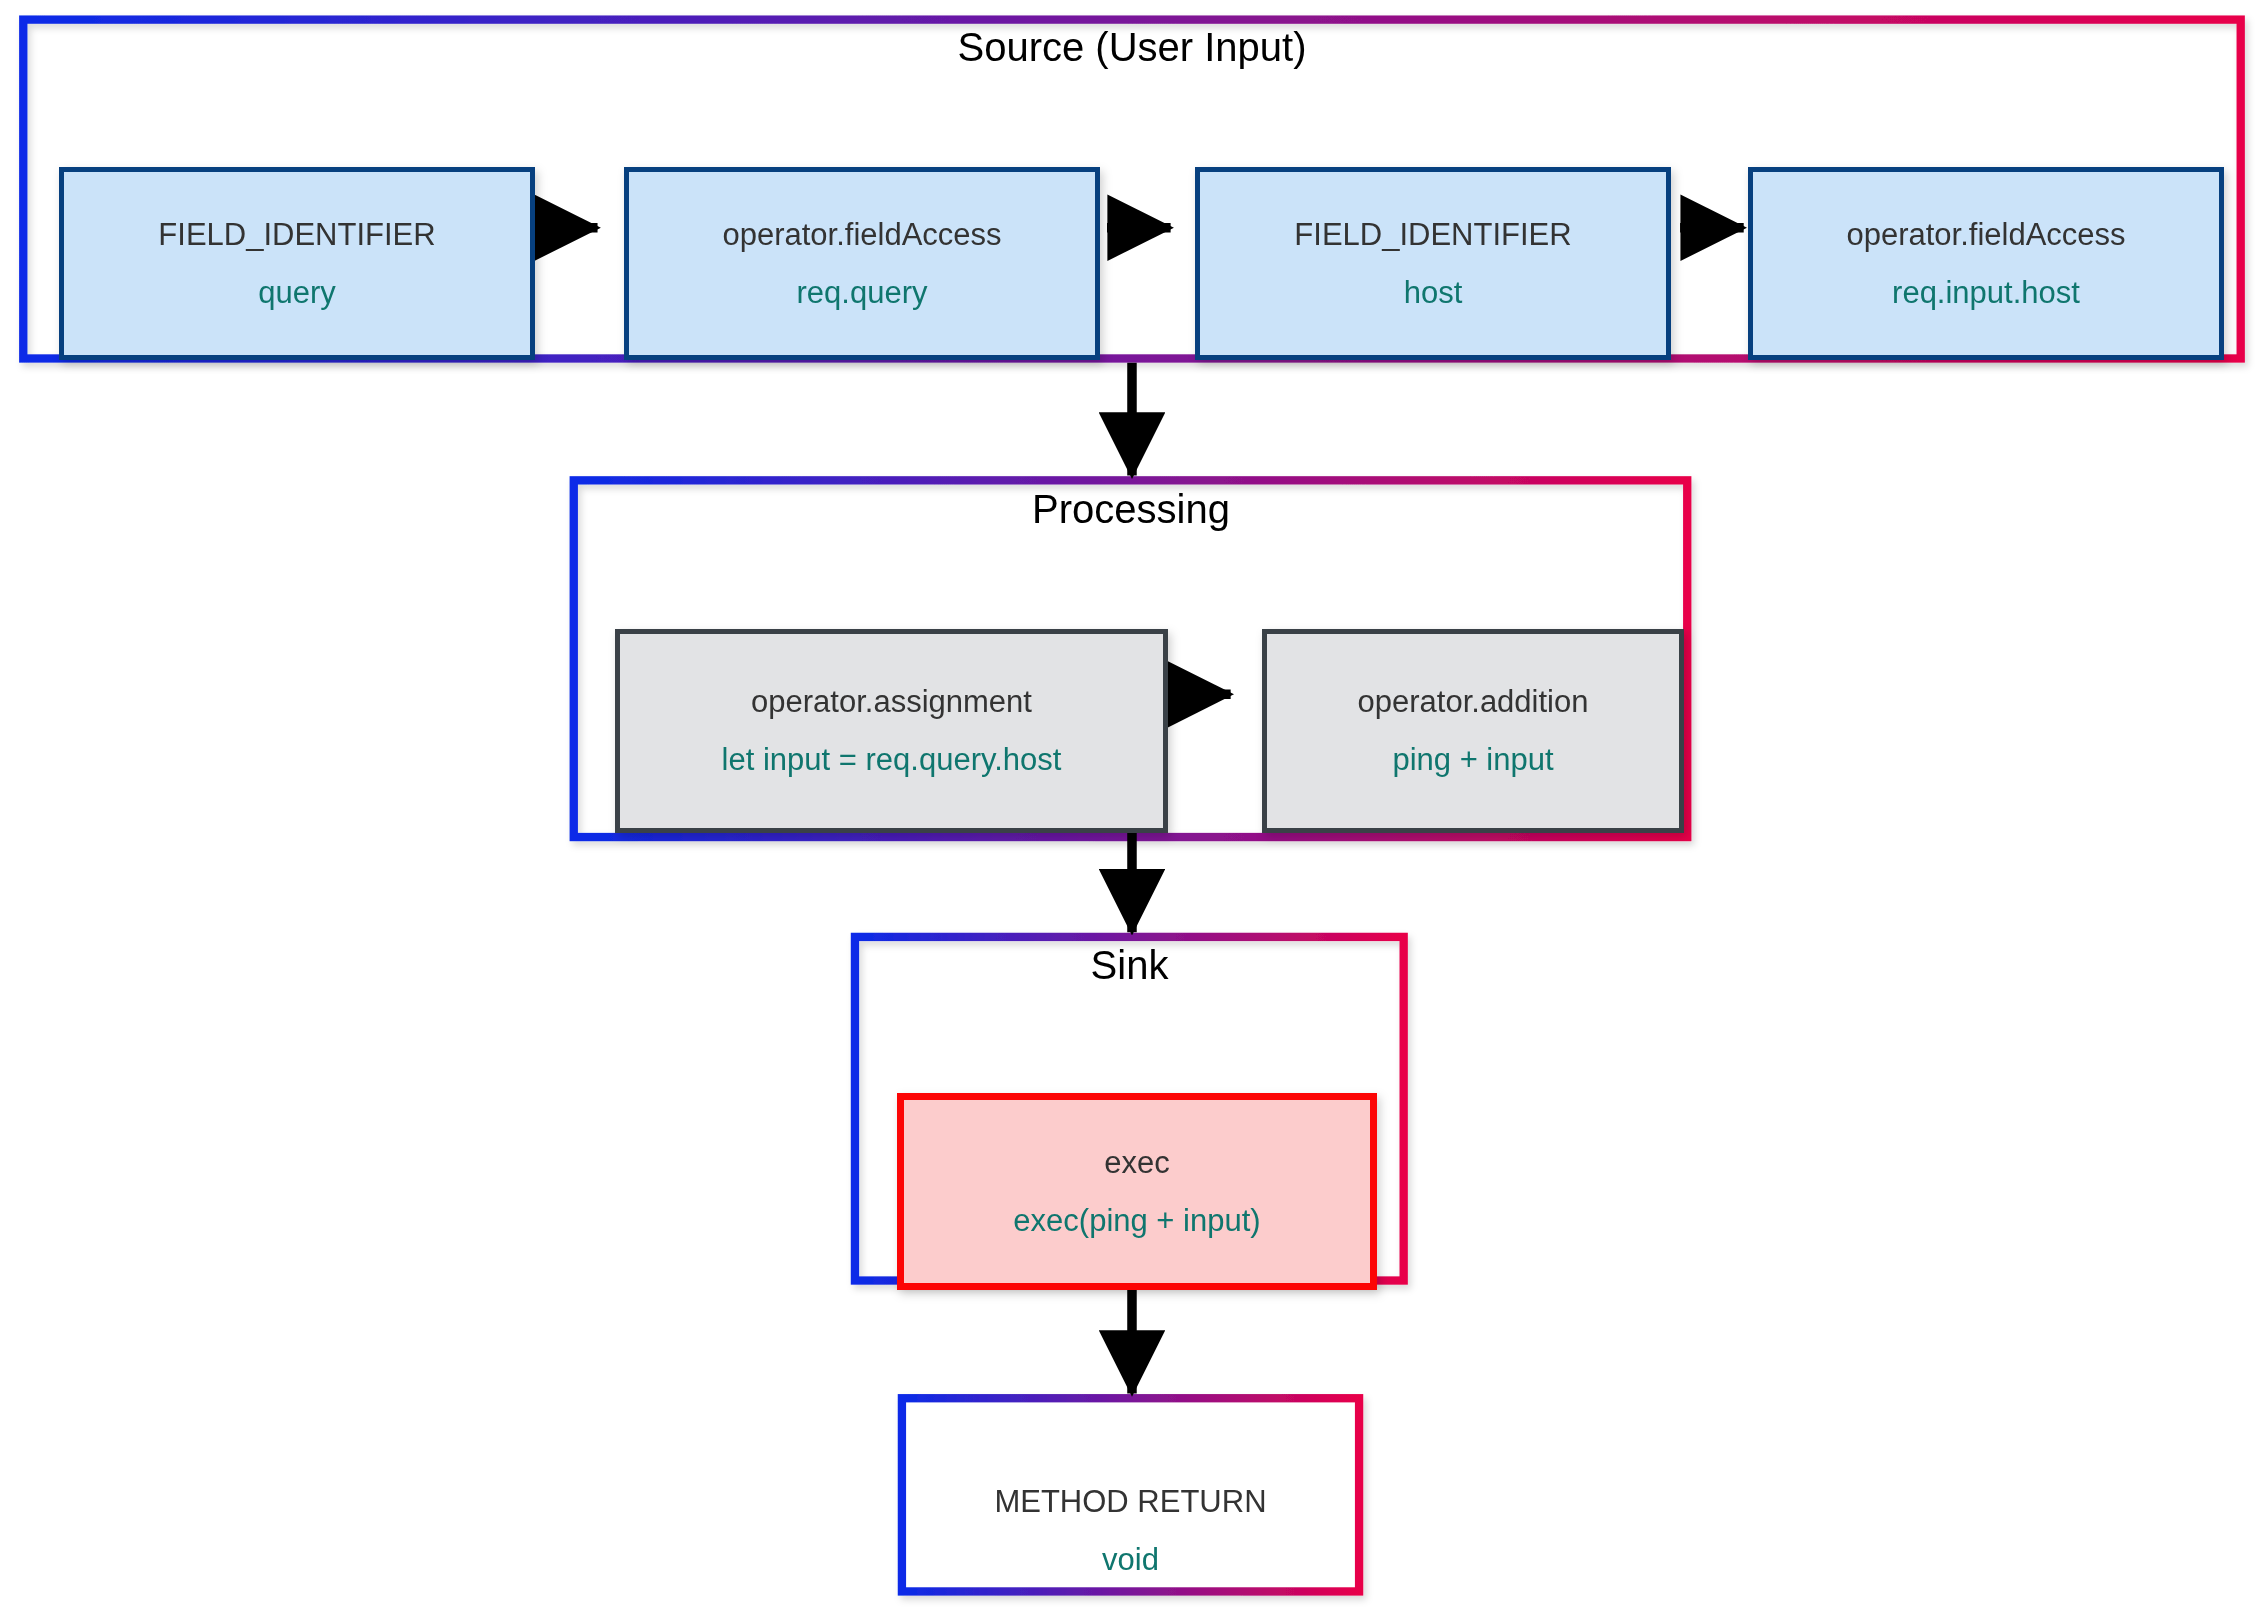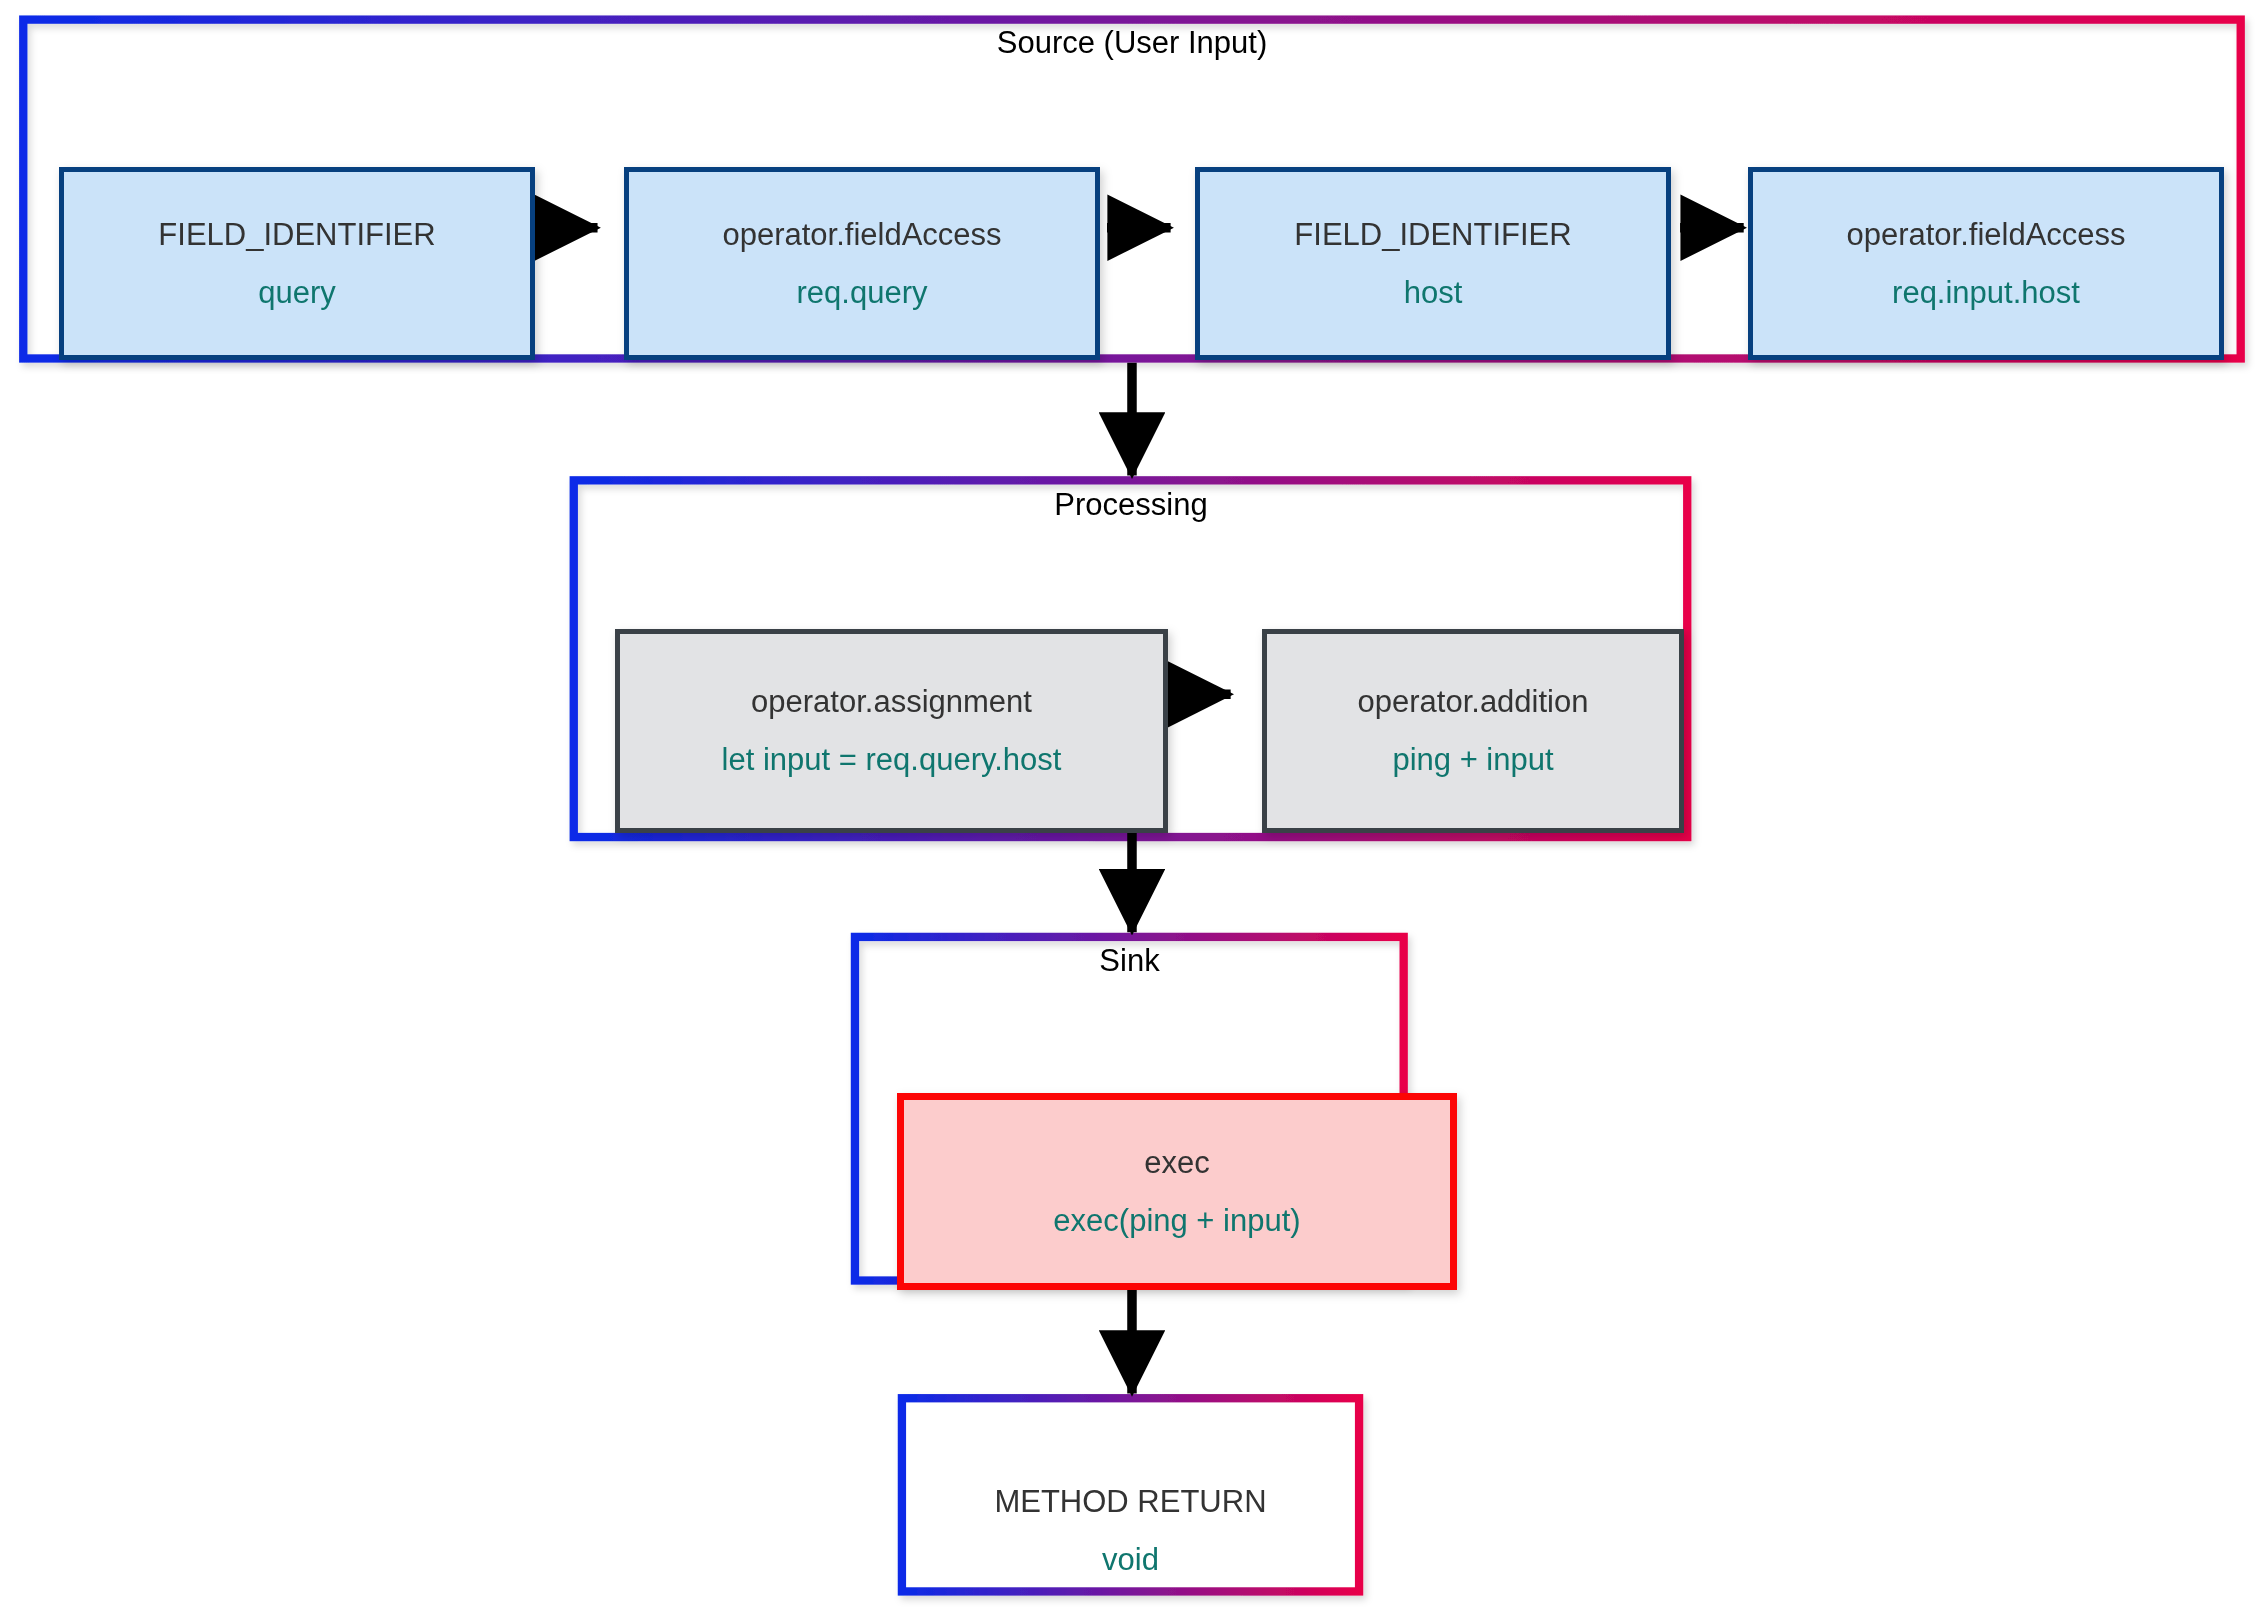--- a/index.html
+++ b/index.html
@@ -19,21 +19,21 @@
     width: 2261px;
     height: 1617px;
     background: #ffffff;
   }
   .cluster-title {
     position: absolute;
     left: 0;
     right: 0;
     text-align: center;
     color: #000000;
-    font-size: 31px;
+    font-size: 40px;
     line-height: 1;
     white-space: nowrap;
     pointer-events: none;
   }
 
   
   .node {
     position: absolute;
     box-sizing: border-box;
     display: flex;
@@ -153,21 +153,21 @@
   <div class="node proc-node" style="left:615px; top:593px; width:553px; height:204px;">
     <div class="line1">operator.assignment</div>
     <div class="line2">let input = req.query.host</div>
   </div>
 
   <div class="node proc-node" style="left:1262px; top:593px; width:422px; height:204px;">
     <div class="line1">operator.addition</div>
     <div class="line2">ping + input</div>
   </div>
 
-  <div class="node sink-node" style="left:897px; top:1057px; width:560px; height:197px;">
+  <div class="node sink-node" style="left:897px; top:1057px; width:480px; height:197px;">
     <div class="line1">exec</div>
     <div class="line2">exec(ping + input)</div>
   </div>
 
   <div class="node" style="left:902px; top:1398px; width:457px; height:193px; filter:none;">
     <div class="line1">METHOD RETURN</div>
     <div class="line2">void</div>
   </div>
 
 </div>

